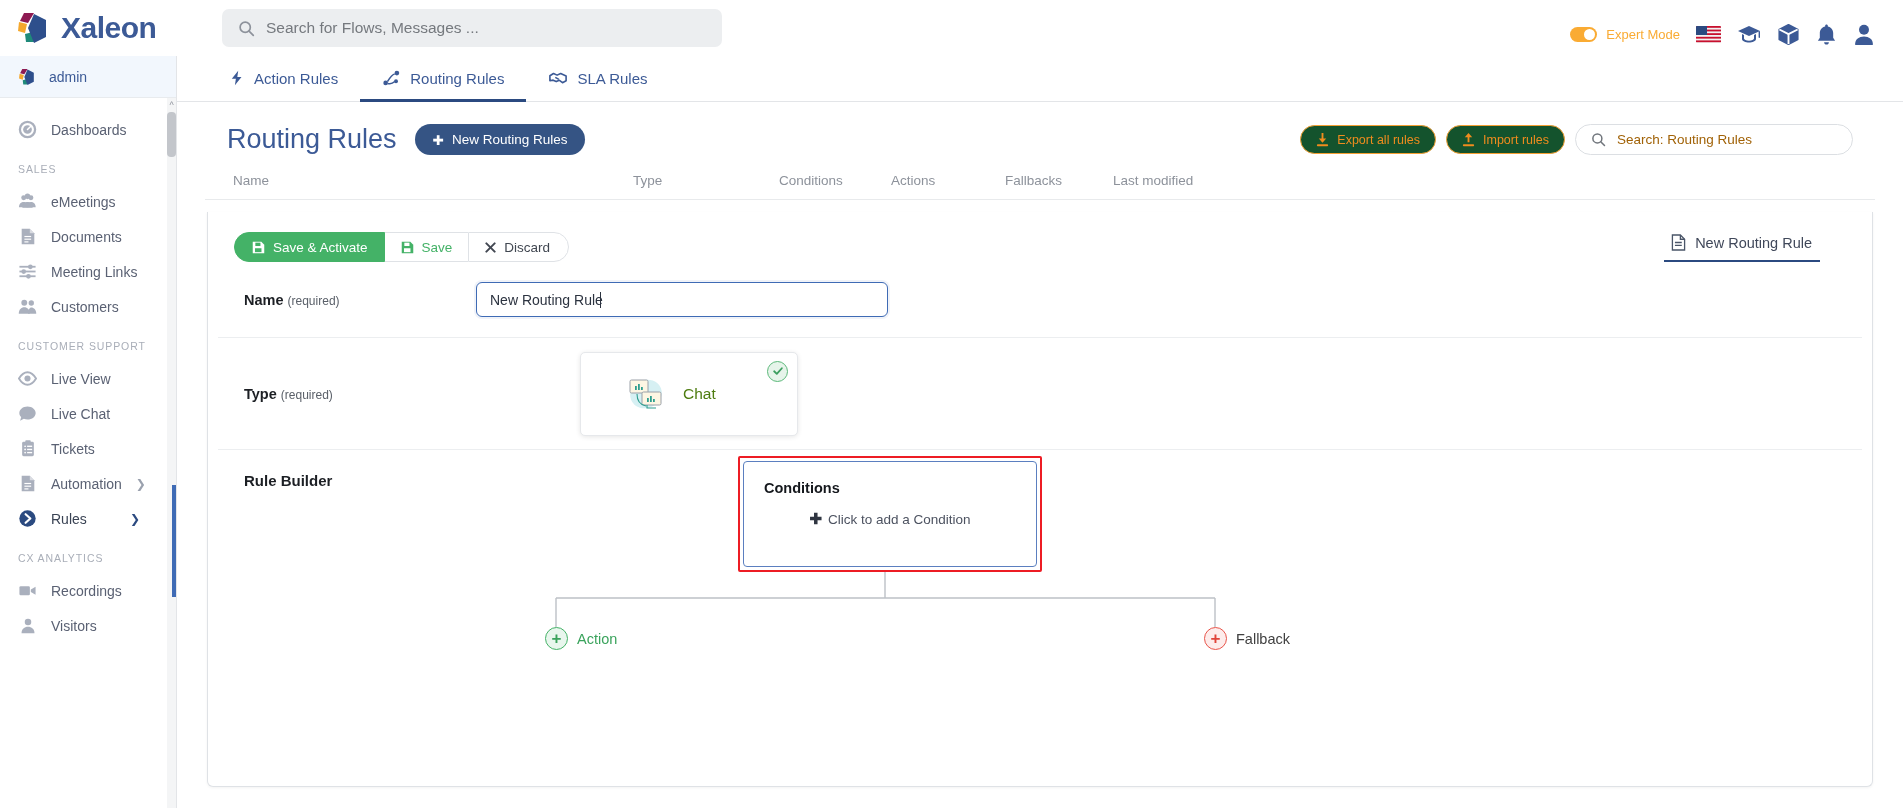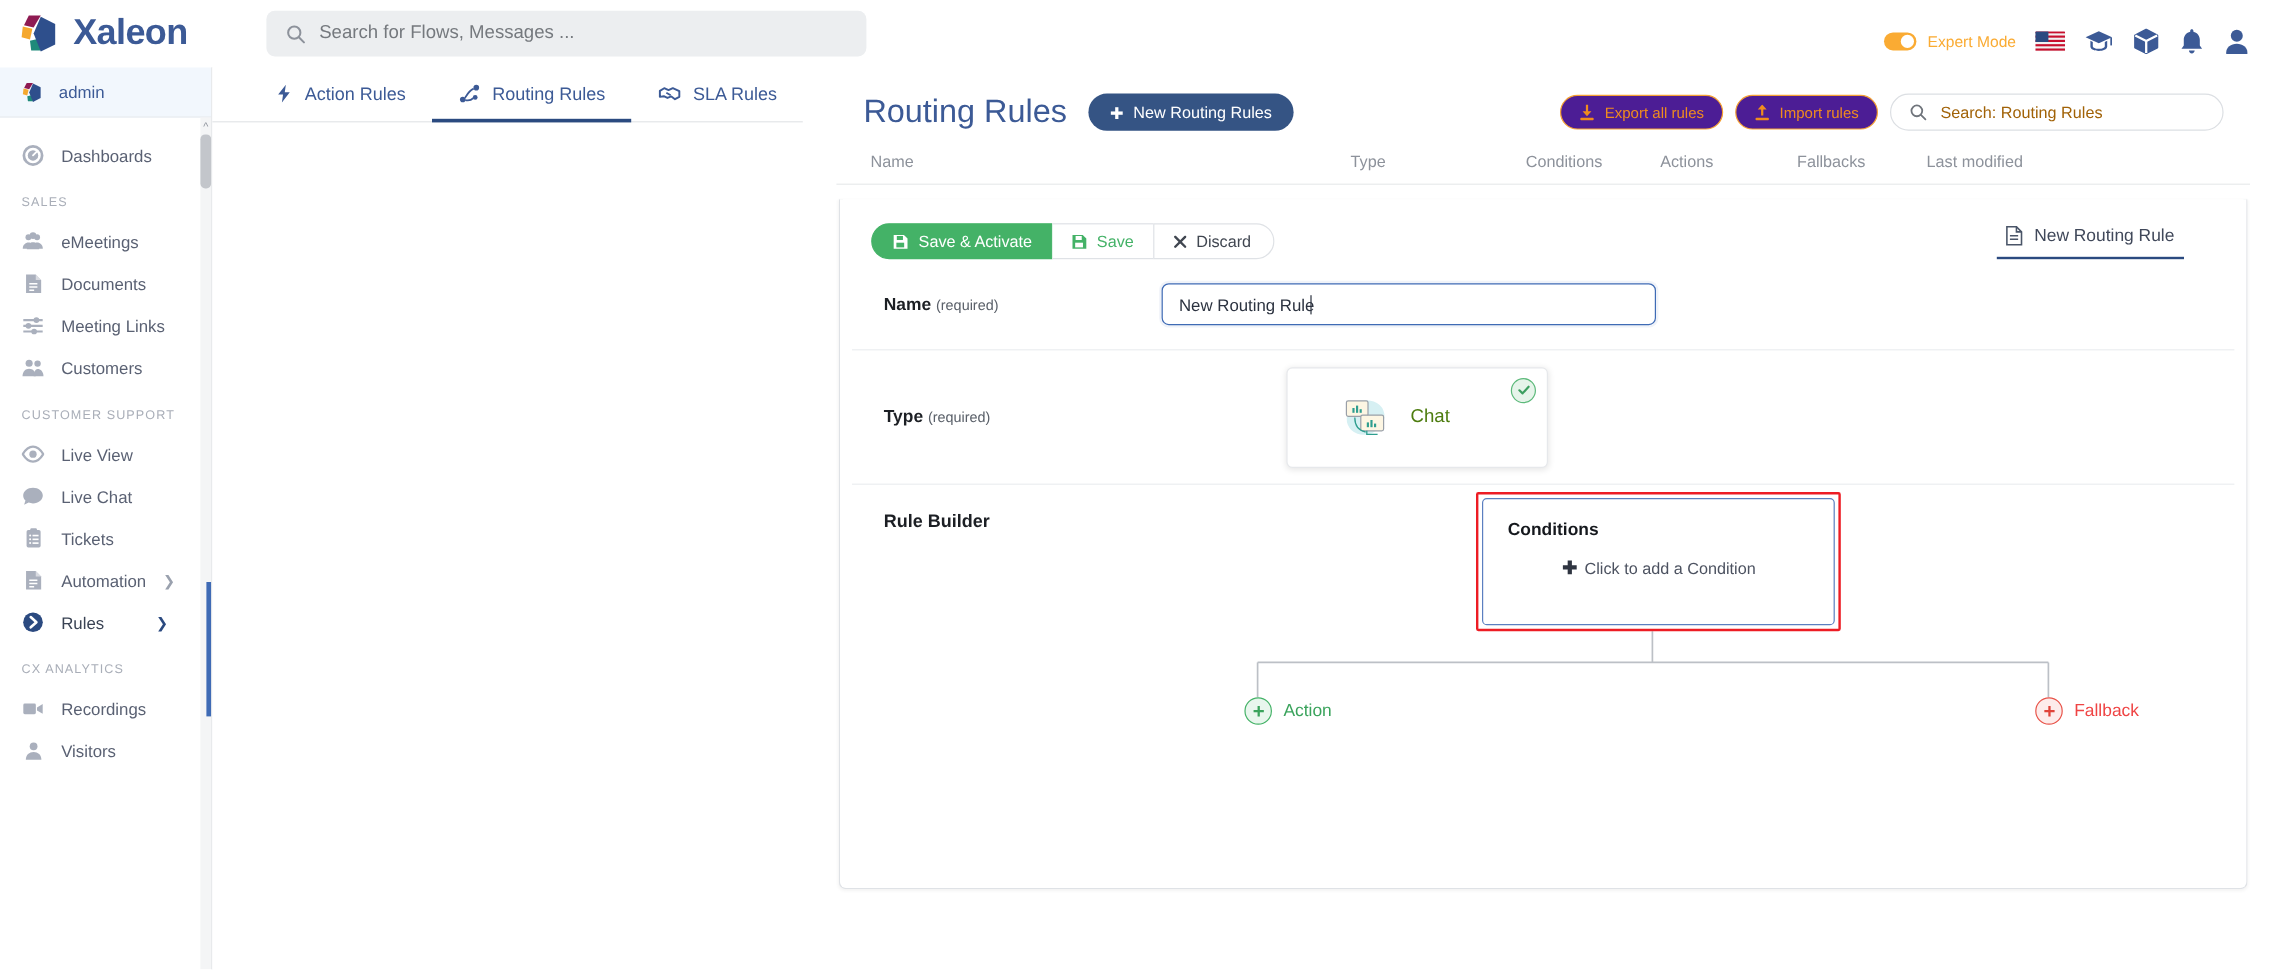--- a/index.html
+++ b/index.html
@@ -92,21 +92,21 @@
   }
   .scroll-thumb {
     position: absolute; right: 0px; top: 56px; width: 9px; height: 45px;
     background: #c3c6cb; border-radius: 4px;
   }
   .active-bar {
     position: absolute; right: 0; width: 4px; background: #3f6bb5;
   }
 
   
-  .main { flex: 1; display: flex; flex-direction: row; background: #fff; min-width: 0; position: relative; }
+  .main { flex: 1; display: flex; flex-direction: column; background: #fff; min-width: 0; position: relative; }
   .tabbar {
     height: 46px; min-height: 46px; display: flex; align-items: stretch;
     padding-left: 30px; border-bottom: 1px solid #e3e5e8; gap: 0;
   }
   .tab {
     display: flex; align-items: center; gap: 9px; padding: 0 22px;
     font-size: 15px; color: #3c5a96; cursor: pointer;
     border-bottom: 3px solid transparent; position: relative; top: 1px;
   }
   .tab.active { border-bottom-color: #2b4a80; }
@@ -119,21 +119,21 @@
   }
   .page-title { font-size: 27px; color: #3c5a96; font-weight: normal; }
   .btn-new {
     background: #355484; color: #fff; border: none; border-radius: 18px;
     height: 31px; padding: 0 18px; font-size: 13.5px; cursor: pointer;
     display: flex; align-items: center; gap: 8px;
     font-family: "Liberation Sans", sans-serif;
   }
   .title-right { margin-left: auto; display: flex; align-items: center; gap: 10px; }
   .btn-orange {
-    background: #4c1d95; border: 1px solid #f5a033; color: #f08c1e;
+    background: #14532d; border: 1px solid #f5a033; color: #f08c1e;
     border-radius: 16px; height: 29px; padding: 0 15px; font-size: 12.5px;
     display: flex; align-items: center; gap: 8px; cursor: pointer;
     font-family: "Liberation Sans", sans-serif;
   }
   .search-rules {
     border: 1px solid #dcdfe3; border-radius: 16px; height: 31px;
     width: 278px; display: flex; align-items: center; gap: 11px; padding: 0 15px;
   }
   .search-rules .ph { font-size: 13.5px; color: #a16207; }
 
@@ -236,21 +236,21 @@
   .leaf { position: absolute; display: flex; align-items: center; gap: 9px; }
   .leaf-circle {
     width: 23px; height: 23px; border-radius: 50%;
     display: flex; align-items: center; justify-content: center;
     font-size: 17px; font-weight: bold; flex: none;
   }
   .leaf-circle.green { background: #e8f6ed; border: 1.5px solid #44b267; color: #3aa35c; }
   .leaf-circle.red { background: #fdeceb; border: 1.5px solid #e8544a; color: #e0443a; }
   .leaf-label { font-size: 14.5px; }
   .leaf-label.green { color: #3aa35c; }
-  .leaf-label.red { color: #ef4444; }
+  .leaf-label.red { color: #404040; }
   svg { display: block; }
 </style>
 </head>
 <body>
 
 <div class="topbar">
   <div class="brand">
     <div class="brand-mark">
       <svg width="36" height="34" viewBox="0 0 36 34">
         <path d="M8 2 L18 2 L12 12 L4 10 Z" fill="#8e1a52"></path>

